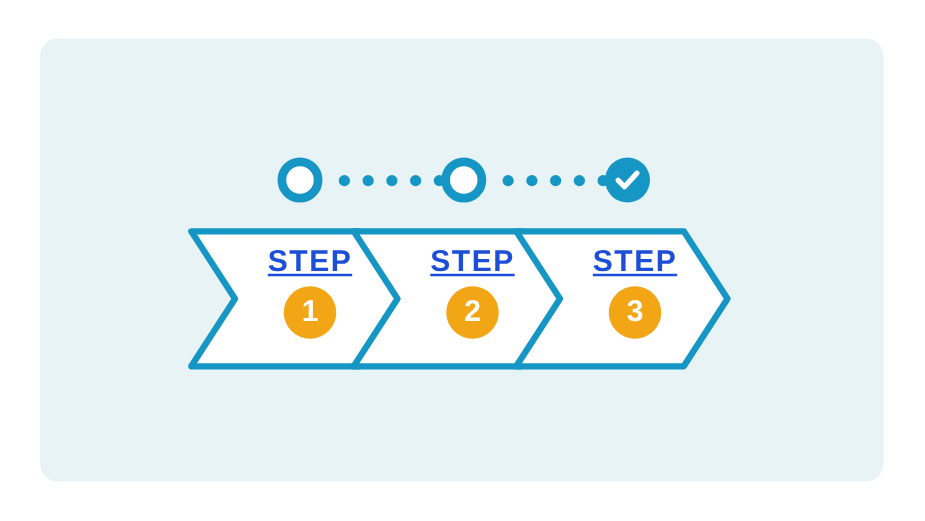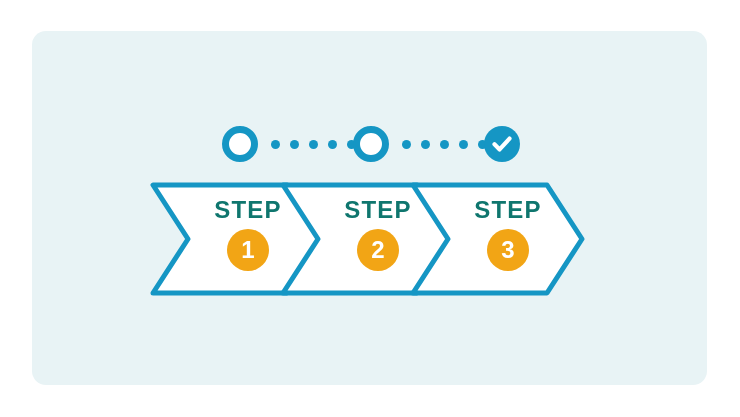--- a/index.html
+++ b/index.html
@@ -107,23 +107,24 @@
   }
   #step-group-1 { left: 183px; }
   #step-group-2 { left: 313px; }
   #step-group-3 { left: 443px; }
 
   .step-word {
     font-family: "Liberation Sans", sans-serif;
     font-size: 24px;
     font-weight: bold;
     letter-spacing: 1.2px;
-    color: #0f766e;
+    color: #1d4ed8;
     line-height: 1;
     margin: 0 0 7px 0;
+    text-decoration: underline;
   }
 
   .step-badge {
     width: 42px;
     height: 42px;
     margin: 0 auto;
     border-radius: 50%;
     background: #f2a515;
     color: #ffffff;
     font-family: "Liberation Sans", sans-serif;

